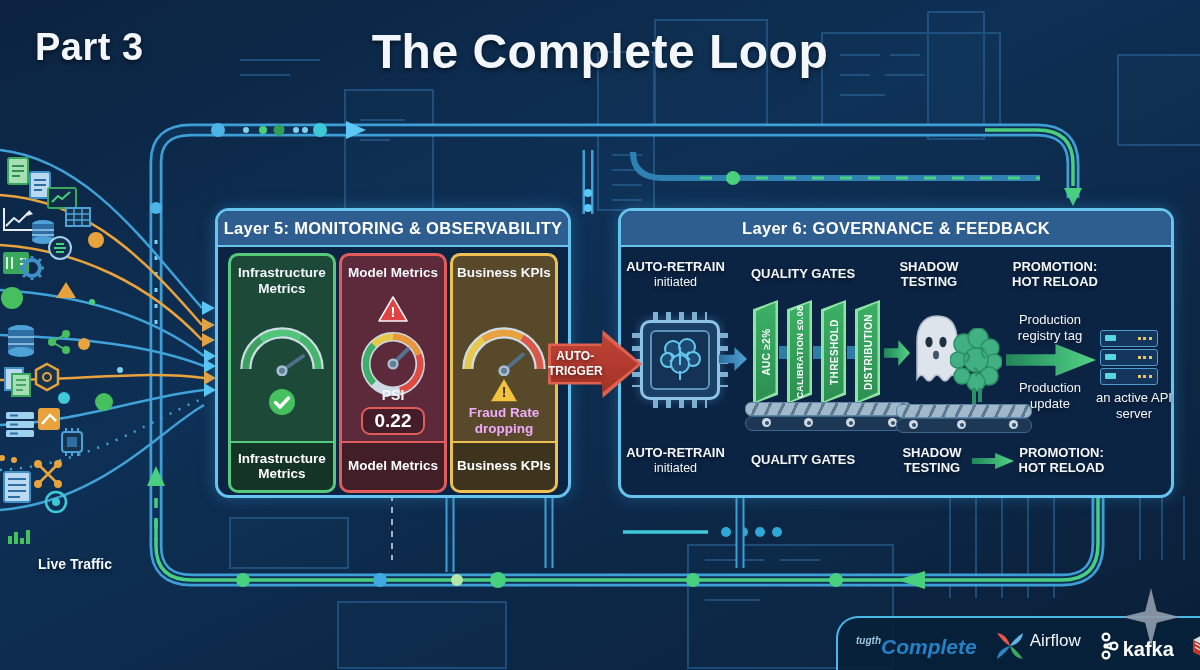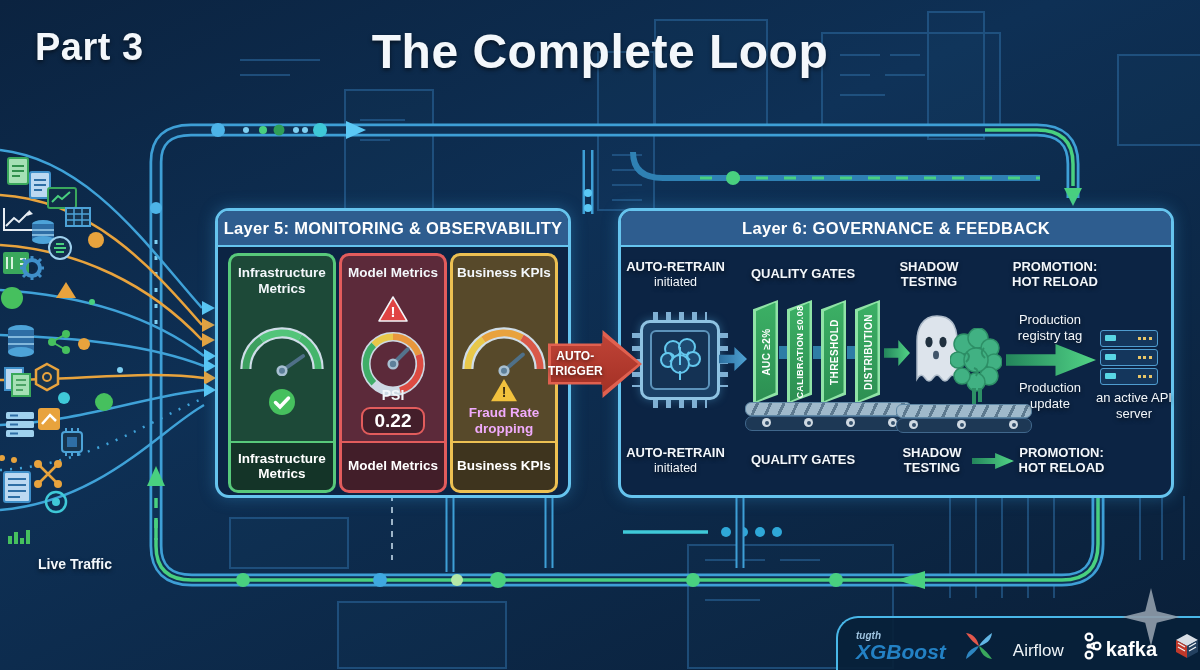--- a/index.html
+++ b/index.html
@@ -513,25 +513,25 @@
     <div class="b lbl">TESTING</div>
   </div>
   <div class="abs garrow" style="left:972px;top:453px;width:42px;height:16px"></div>
   <div class="abs w ctr sh" style="left:1014px;top:446px;width:95px">
     <div class="b lbl">PROMOTION:</div>
     <div class="b lbl">HOT RELOAD</div>
   </div>
 
   <div class="abs sparkle" style="left:1122px;top:588px;width:58px;height:58px;z-index:9"></div>
   <div class="abs logobar" style="left:836px;top:616px;width:366px;height:56px;z-index:8">
-    <div style="display:flex;flex-direction:column;align-items:flex-start">
+    <div style="display:flex;flex-direction:row;align-items:flex-start">
       <span class="xgb-tag">tugth</span>
-      <span class="xgb">XGBoost</span>
+      <span class="xgb">Complete</span>
     </div>
-    <div style="display:flex;align-items:flex-end;gap:19px">
+    <div style="display:flex;align-items:flex-start;gap:5px">
       <svg width="30" height="30" viewBox="0 0 30 30">
         <path d="M15 15 C13 7 9 3 2 2 C7 9 11 13 15 15Z" fill="#e2574c"></path>
         <path d="M15 15 C23 13 27 9 28 2 C21 7 17 11 15 15Z" fill="#62b6e5"></path>
         <path d="M15 15 C17 23 21 27 28 28 C23 21 19 17 15 15Z" fill="#3aa85c"></path>
         <path d="M15 15 C7 17 3 21 2 28 C9 23 13 19 15 15Z" fill="#2e86c1"></path>
       </svg>
       <span class="logo-t">Airflow</span>
     </div>
     <div style="display:flex;align-items:flex-end;gap:4px">
       <svg width="20" height="30" viewBox="0 0 20 30">

